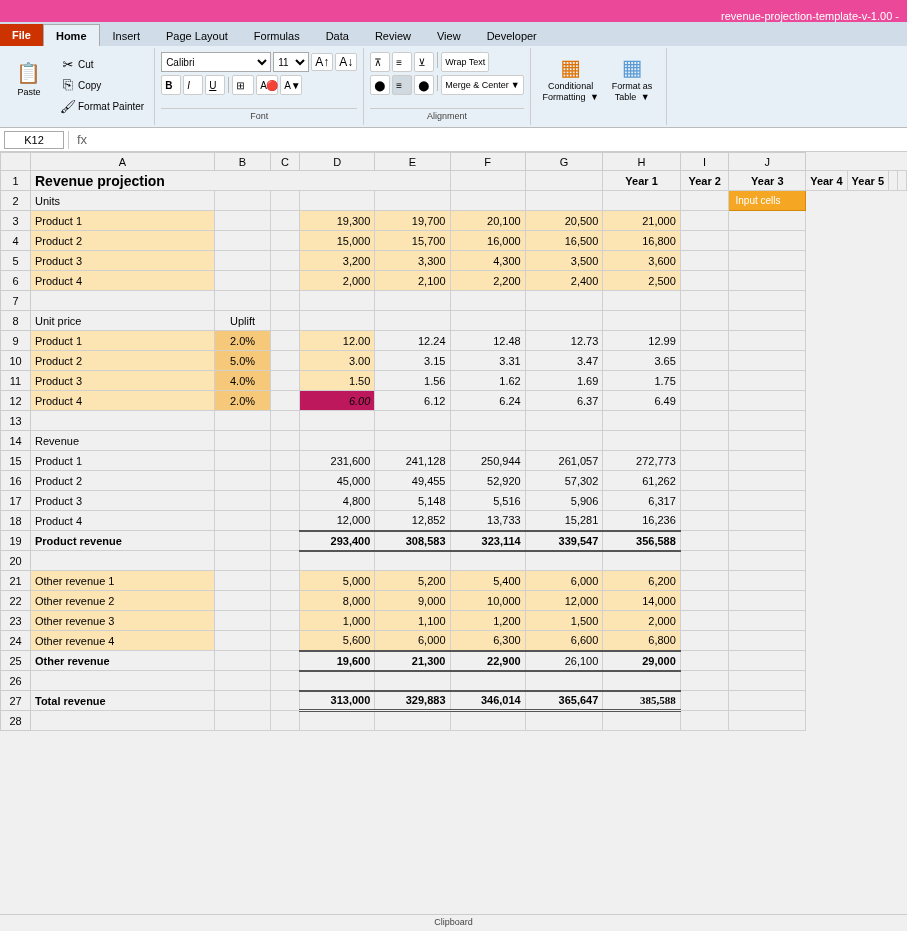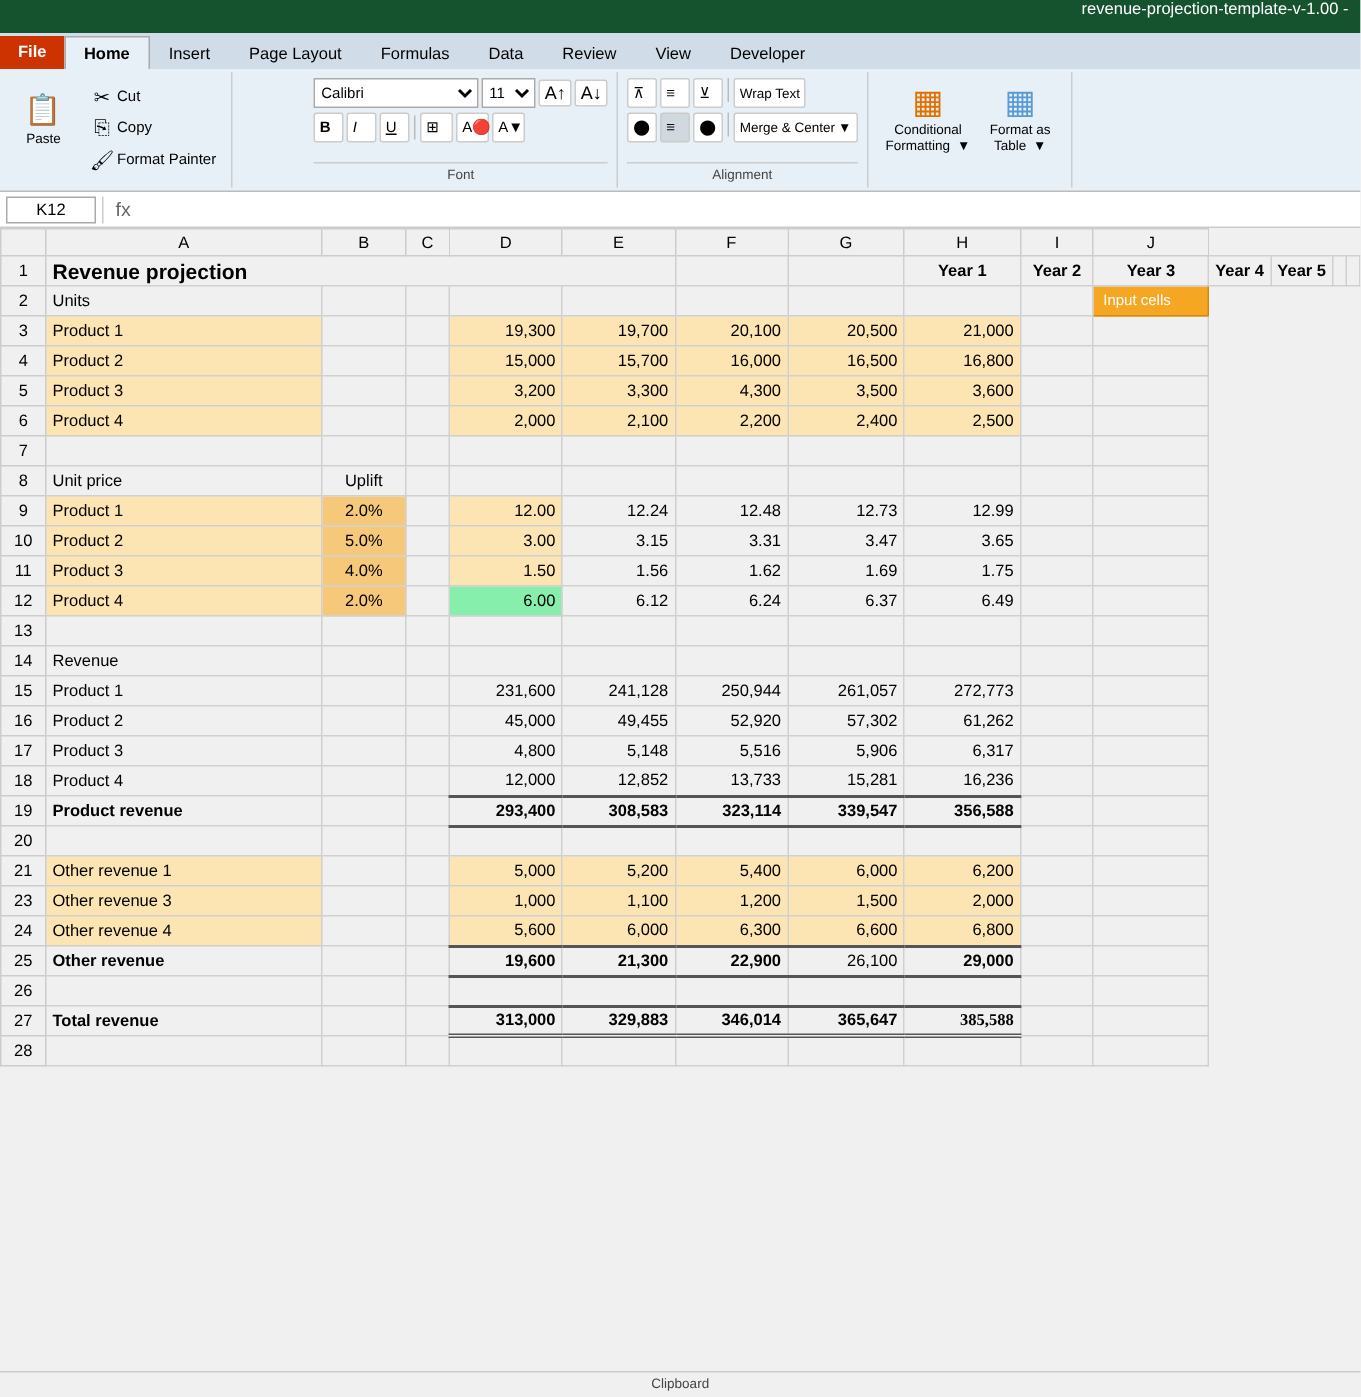--- a/index.html
+++ b/index.html
@@ -1,24 +1,24 @@
 <!DOCTYPE html>
 <html><head>
   <meta charset="utf-8">
   <style>
     * { box-sizing: border-box; margin: 0; padding: 0; }
     body { font-family: 'Segoe UI', Tahoma, sans-serif; font-size: 11px; background: #f0f0f0; overflow: hidden; }
 
     
     #title-bar {
-      background: #14532d;
+      background: #ec4899;
       color: white;
       height: 22px;
       display: flex;
-      align-items: flex-start;
+      align-items: flex-end;
       justify-content: flex-end;
       padding: 0 8px;
       font-size: 11px;
     }
 
     
     #tab-row {
       display: flex;
       align-items: flex-end;
       background: #d0dce8;
@@ -333,21 +333,21 @@
       <div class="ribbon-btn-small">
         <span class="ribbon-icon">🖌</span>
         <span>Format Painter</span>
       </div>
     </div>
     <div class="ribbon-group-label" style="position:absolute; bottom:4px; left:0; right:0; text-align:center; font-size:9px; color:#444;">
       <span>Clipboard</span>
     </div>
   </div>
 
-  <div class="ribbon-group" style="align-items:flex-start; padding: 4px 6px; min-width:180px;margin-left:48px;">
+  <div class="ribbon-group" style="align-items:flex-start; padding: 4px 6px; min-width:180px;">
     <div class="font-group-content">
       <div class="font-row">
         <select class="font-select">
           <option>Calibri</option>
         </select>
         <select class="font-size-select">
           <option>11</option>
         </select>
         <button class="ribbon-btn-small" style="font-size:12px; border:1px solid #ccc; background:white; cursor:pointer;">A↑</button>
         <button class="ribbon-btn-small" style="font-size:12px; border:1px solid #ccc; background:white; cursor:pointer;">A↓</button>
@@ -579,21 +579,21 @@
           <td class="cell-right">1.69</td>
           <td class="cell-right">1.75</td>
           <td></td>
           <td></td>
         </tr>
         <tr>
           <th class="row-header">12</th>
           <td class="cell-left" style="background-color: rgb(252, 228, 179);">Product 4</td>
           <td class="cell-center" style="background-color: rgb(245, 200, 122); color: rgb(0, 0, 0);">2.0%</td>
           <td></td>
-          <td class="cell-right" style="background-color: #86efac;">6.00</td>
+          <td class="cell-right" style="background-color: #be185d; font-style: italic;">6.00</td>
           <td class="cell-right">6.12</td>
           <td class="cell-right">6.24</td>
           <td class="cell-right">6.37</td>
           <td class="cell-right">6.49</td>
           <td></td>
           <td></td>
         </tr>
         <tr>
           <th class="row-header">13</th>
           <td class="cell-left"></td>
@@ -705,20 +705,33 @@
           <td></td>
           <td class="cell-right" style="background-color: rgb(252, 228, 179);">5,000</td>
           <td class="cell-right" style="background-color: rgb(252, 228, 179);">5,200</td>
           <td class="cell-right" style="background-color: rgb(252, 228, 179);">5,400</td>
           <td class="cell-right" style="background-color: rgb(252, 228, 179);">6,000</td>
           <td class="cell-right" style="background-color: rgb(252, 228, 179);">6,200</td>
           <td></td>
           <td></td>
         </tr>
         <tr>
+          <th class="row-header">22</th>
+          <td class="cell-left" style="background-color: rgb(252, 228, 179);">Other revenue 2</td>
+          <td class="cell-center"></td>
+          <td></td>
+          <td class="cell-right" style="background-color: rgb(252, 228, 179);">8,000</td>
+          <td class="cell-right" style="background-color: rgb(252, 228, 179);">9,000</td>
+          <td class="cell-right" style="background-color: rgb(252, 228, 179);">10,000</td>
+          <td class="cell-right" style="background-color: rgb(252, 228, 179);">12,000</td>
+          <td class="cell-right" style="background-color: rgb(252, 228, 179);">14,000</td>
+          <td></td>
+          <td></td>
+        </tr>
+        <tr>
           <th class="row-header">23</th>
           <td class="cell-left" style="background-color: rgb(252, 228, 179);">Other revenue 3</td>
           <td class="cell-center"></td>
           <td></td>
           <td class="cell-right" style="background-color: rgb(252, 228, 179);">1,000</td>
           <td class="cell-right" style="background-color: rgb(252, 228, 179);">1,100</td>
           <td class="cell-right" style="background-color: rgb(252, 228, 179);">1,200</td>
           <td class="cell-right" style="background-color: rgb(252, 228, 179);">1,500</td>
           <td class="cell-right" style="background-color: rgb(252, 228, 179);">2,000</td>
           <td></td>

